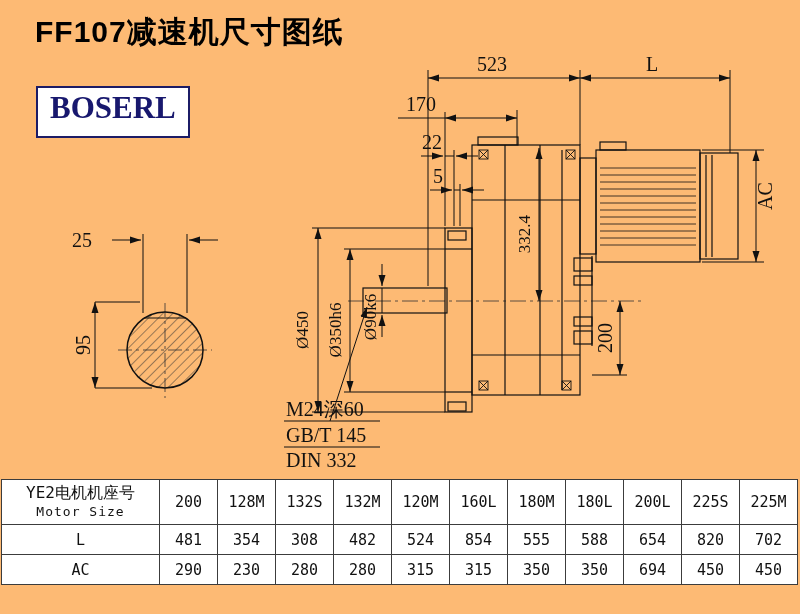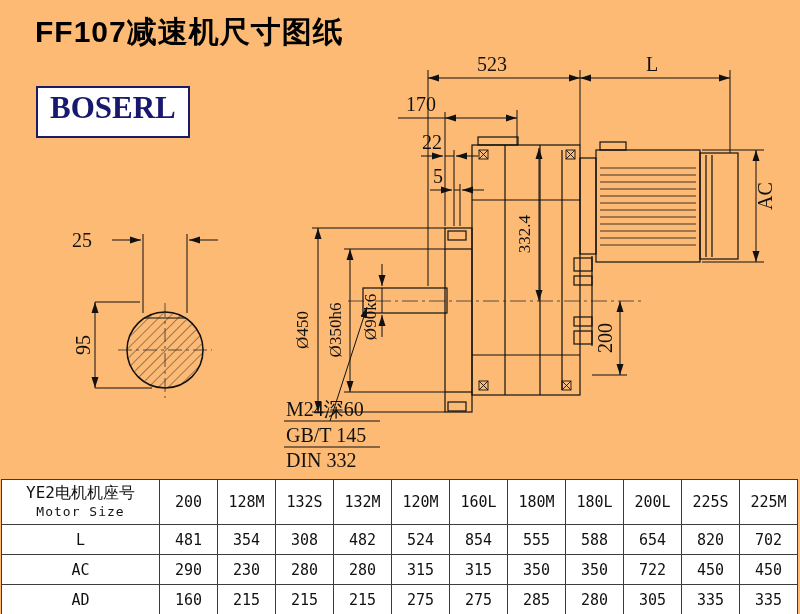--- a/index.html
+++ b/index.html
@@ -214,34 +214,20 @@
       <tr class="r">
         <td>AC</td>
         <td>290</td>
         <td>230</td>
         <td>280</td>
         <td>280</td>
         <td>315</td>
         <td>315</td>
         <td>350</td>
         <td>350</td>
-        <td>722</td>
+        <td>694</td>
         <td>450</td>
         <td>450</td>
       </tr>
-      <tr class="r">
-        <td>AD</td>
-        <td>160</td>
-        <td>215</td>
-        <td>215</td>
-        <td>215</td>
-        <td>275</td>
-        <td>275</td>
-        <td>285</td>
-        <td>280</td>
-        <td>305</td>
-        <td>335</td>
-        <td>335</td>
-      </tr>
     </tbody>
   </table>
 
 </div>
 
 </body></html>

